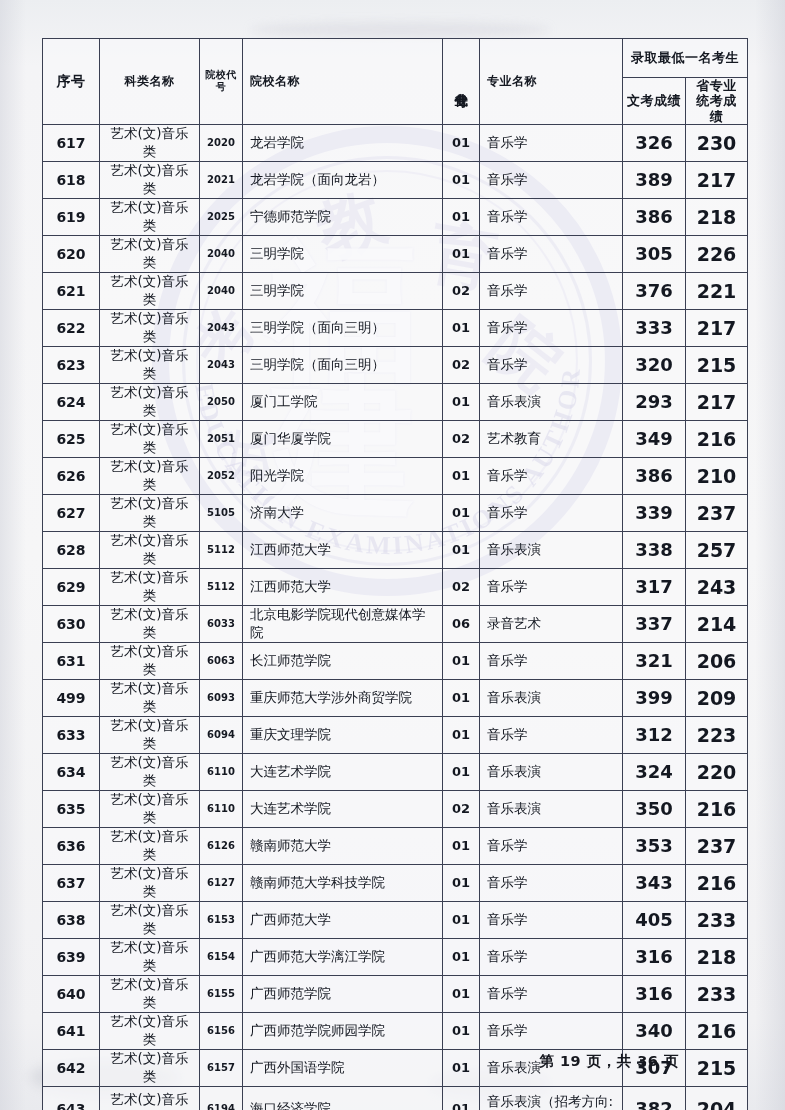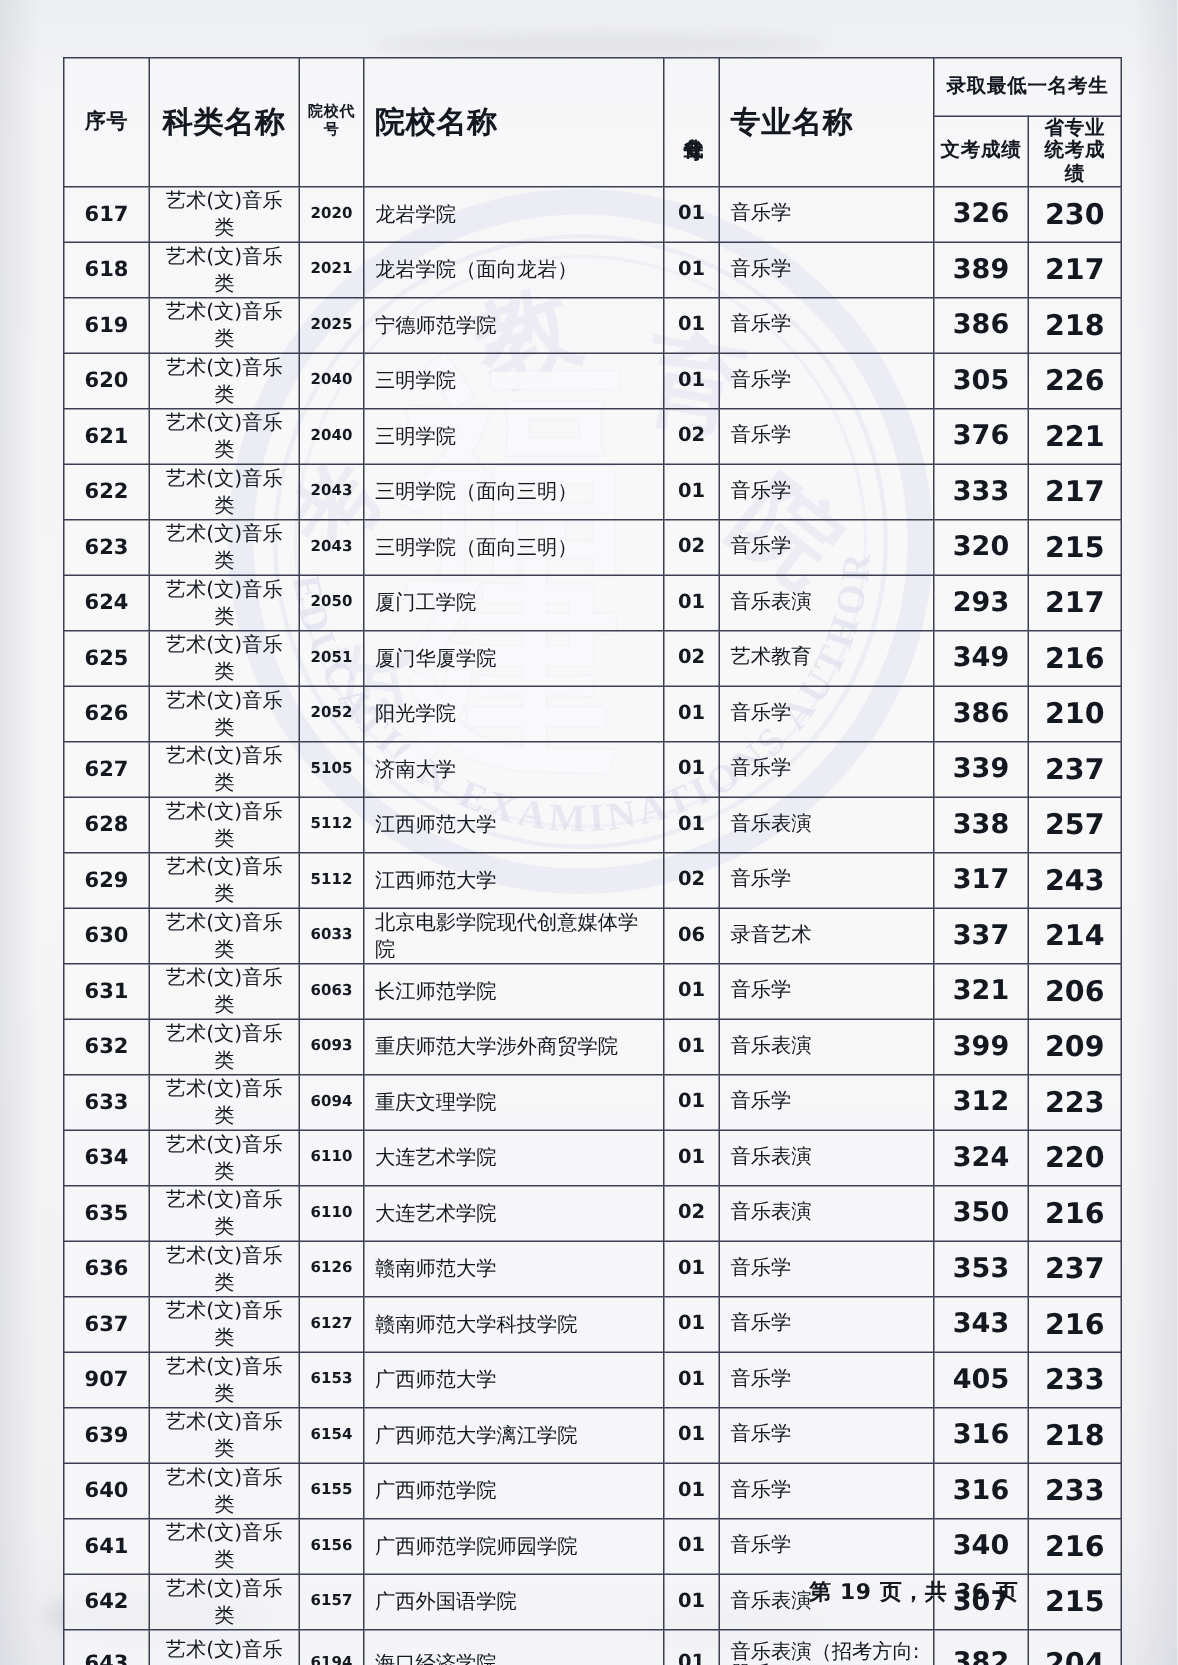--- a/index.html
+++ b/index.html
@@ -106,21 +106,21 @@
     border:1.6px solid #3a3f52;
     font-size:13.5px;
     color:#141821;
     padding:0 4px;
     font-family:"DejaVu Sans","Liberation Sans",sans-serif;
     background:rgba(248,248,251,.40);
   }
   thead th{
     height:75px;
     font-weight:700;
-    font-size:20px;
+    font-size:12px;
     text-align:center;
     vertical-align:middle;
     line-height:1.18;
     letter-spacing:.5px;
   }
   thead th.sub{height:38px;font-size:13px;}
   tbody td{height:29px;vertical-align:middle;}
   tbody tr.tall td{height:44px;}
 
   .c-seq   {width:57px; text-align:center;font-weight:700;font-size:14px;}
@@ -357,21 +357,21 @@
           <td class="c-seq">631</td>
           <td class="c-cat">艺术(文)音乐类</td>
           <td class="c-code">6063</td>
           <td class="c-school">长江师范学院</td>
           <td class="c-mcode">01</td>
           <td class="c-major">音乐学</td>
           <td class="c-score">321</td>
           <td class="c-pro">206</td>
         </tr>
         <tr>
-          <td class="c-seq">632</td>
+          <td class="c-seq">499</td>
           <td class="c-cat">艺术(文)音乐类</td>
           <td class="c-code">6093</td>
           <td class="c-school">重庆师范大学涉外商贸学院</td>
           <td class="c-mcode">01</td>
           <td class="c-major">音乐表演</td>
           <td class="c-score">399</td>
           <td class="c-pro">209</td>
         </tr>
         <tr>
           <td class="c-seq">633</td>
@@ -417,21 +417,21 @@
           <td class="c-seq">637</td>
           <td class="c-cat">艺术(文)音乐类</td>
           <td class="c-code">6127</td>
           <td class="c-school">赣南师范大学科技学院</td>
           <td class="c-mcode">01</td>
           <td class="c-major">音乐学</td>
           <td class="c-score">343</td>
           <td class="c-pro">216</td>
         </tr>
         <tr>
-          <td class="c-seq">907</td>
+          <td class="c-seq">638</td>
           <td class="c-cat">艺术(文)音乐类</td>
           <td class="c-code">6153</td>
           <td class="c-school">广西师范大学</td>
           <td class="c-mcode">01</td>
           <td class="c-major">音乐学</td>
           <td class="c-score">405</td>
           <td class="c-pro">233</td>
         </tr>
         <tr>
           <td class="c-seq">639</td>

